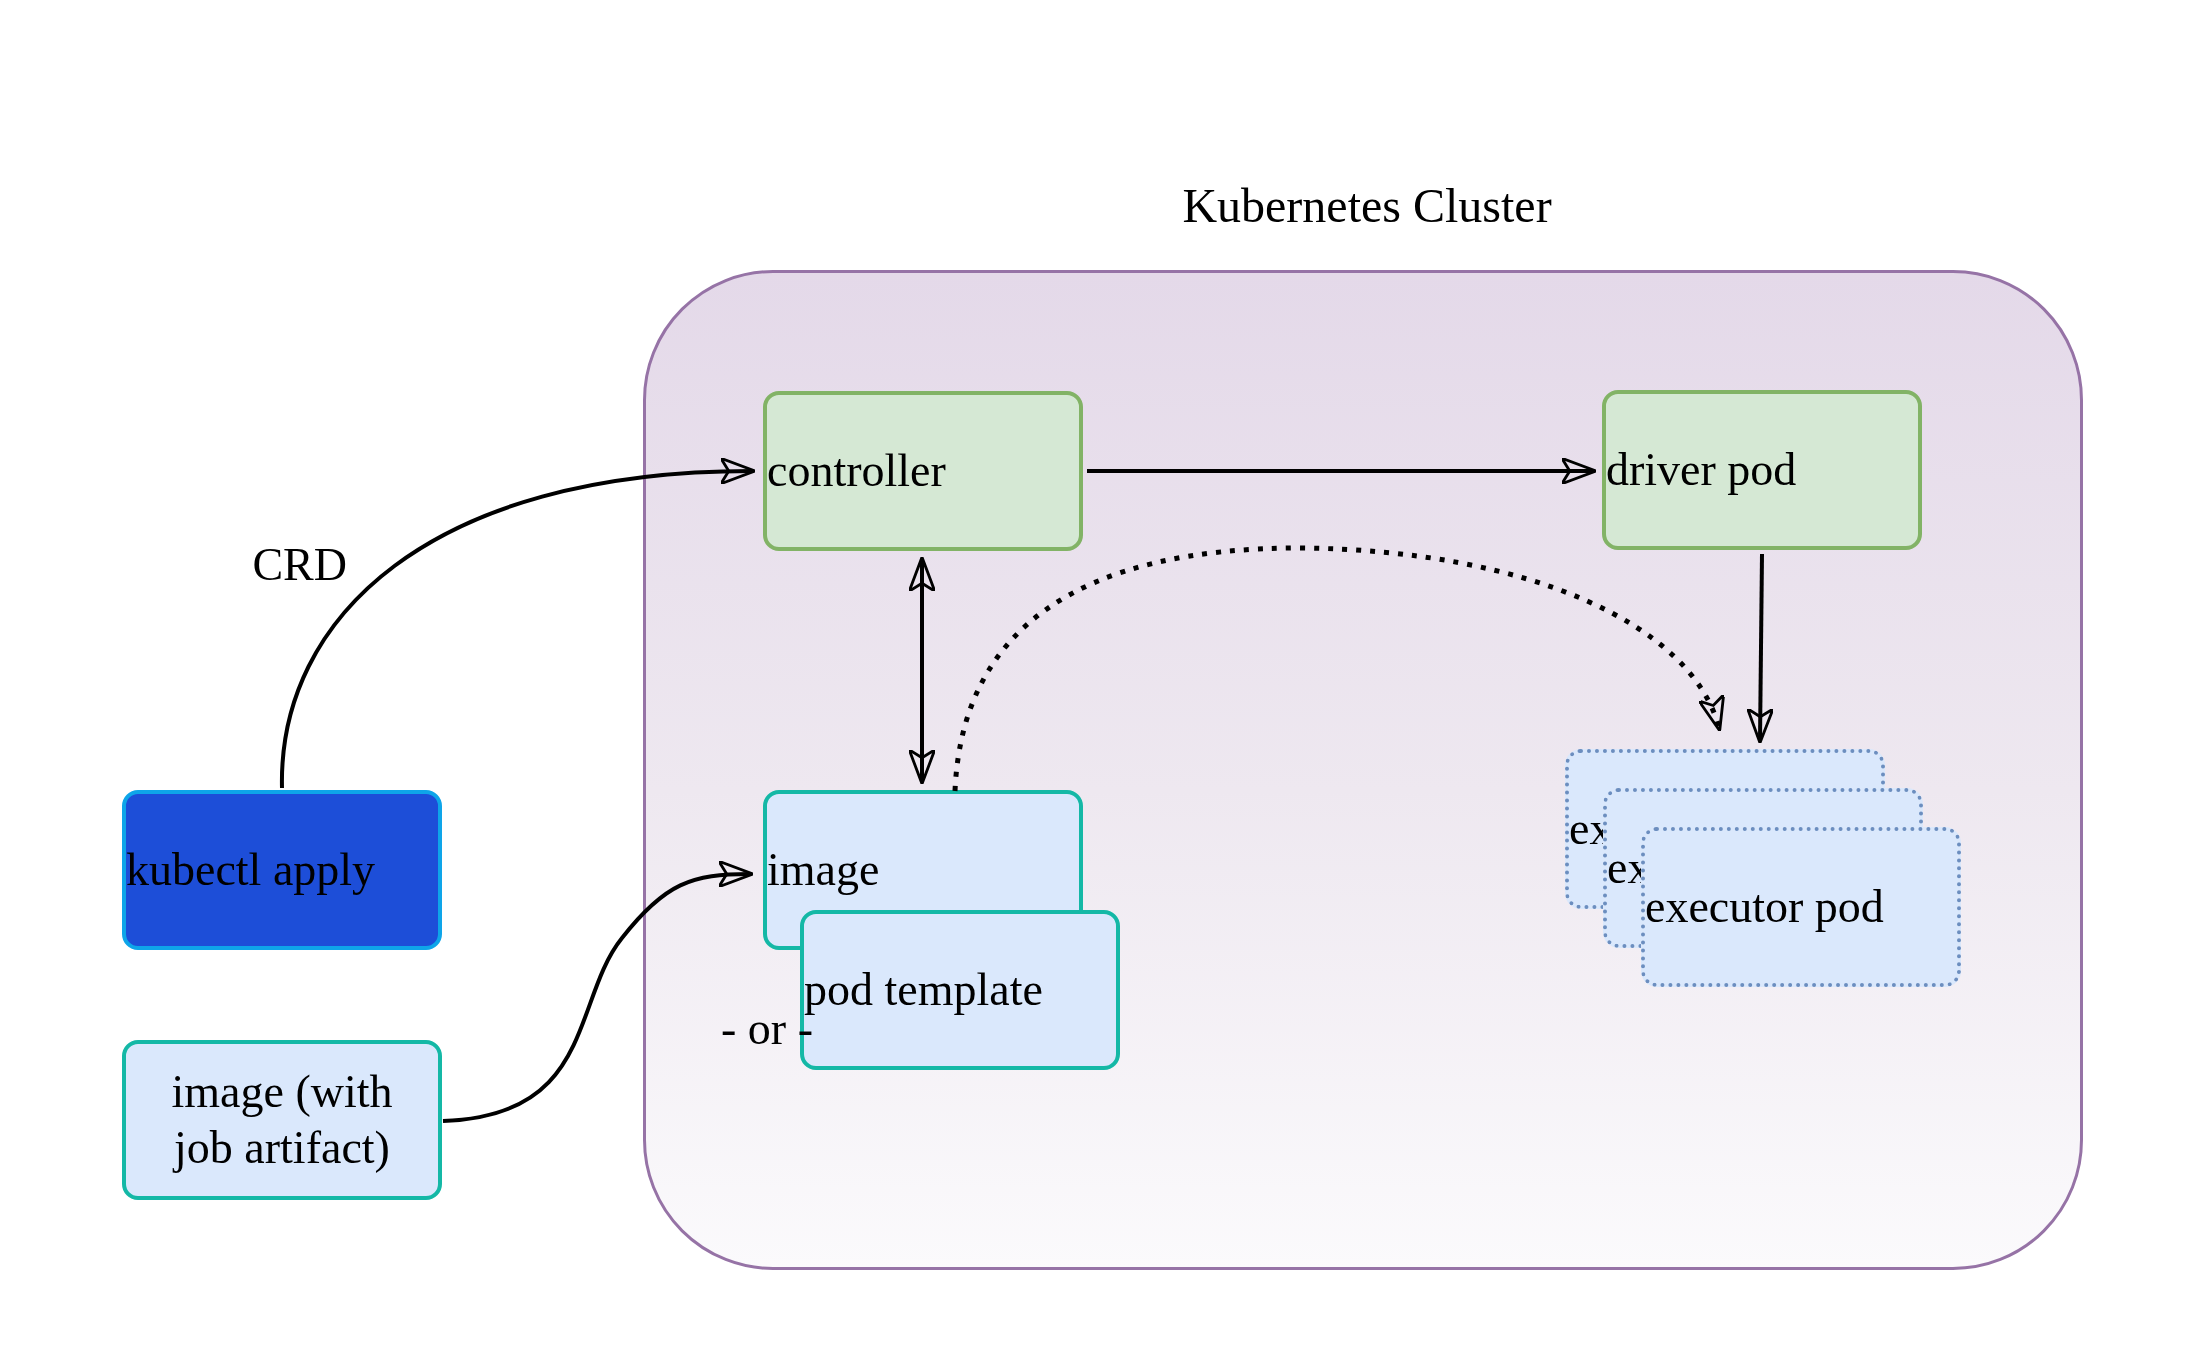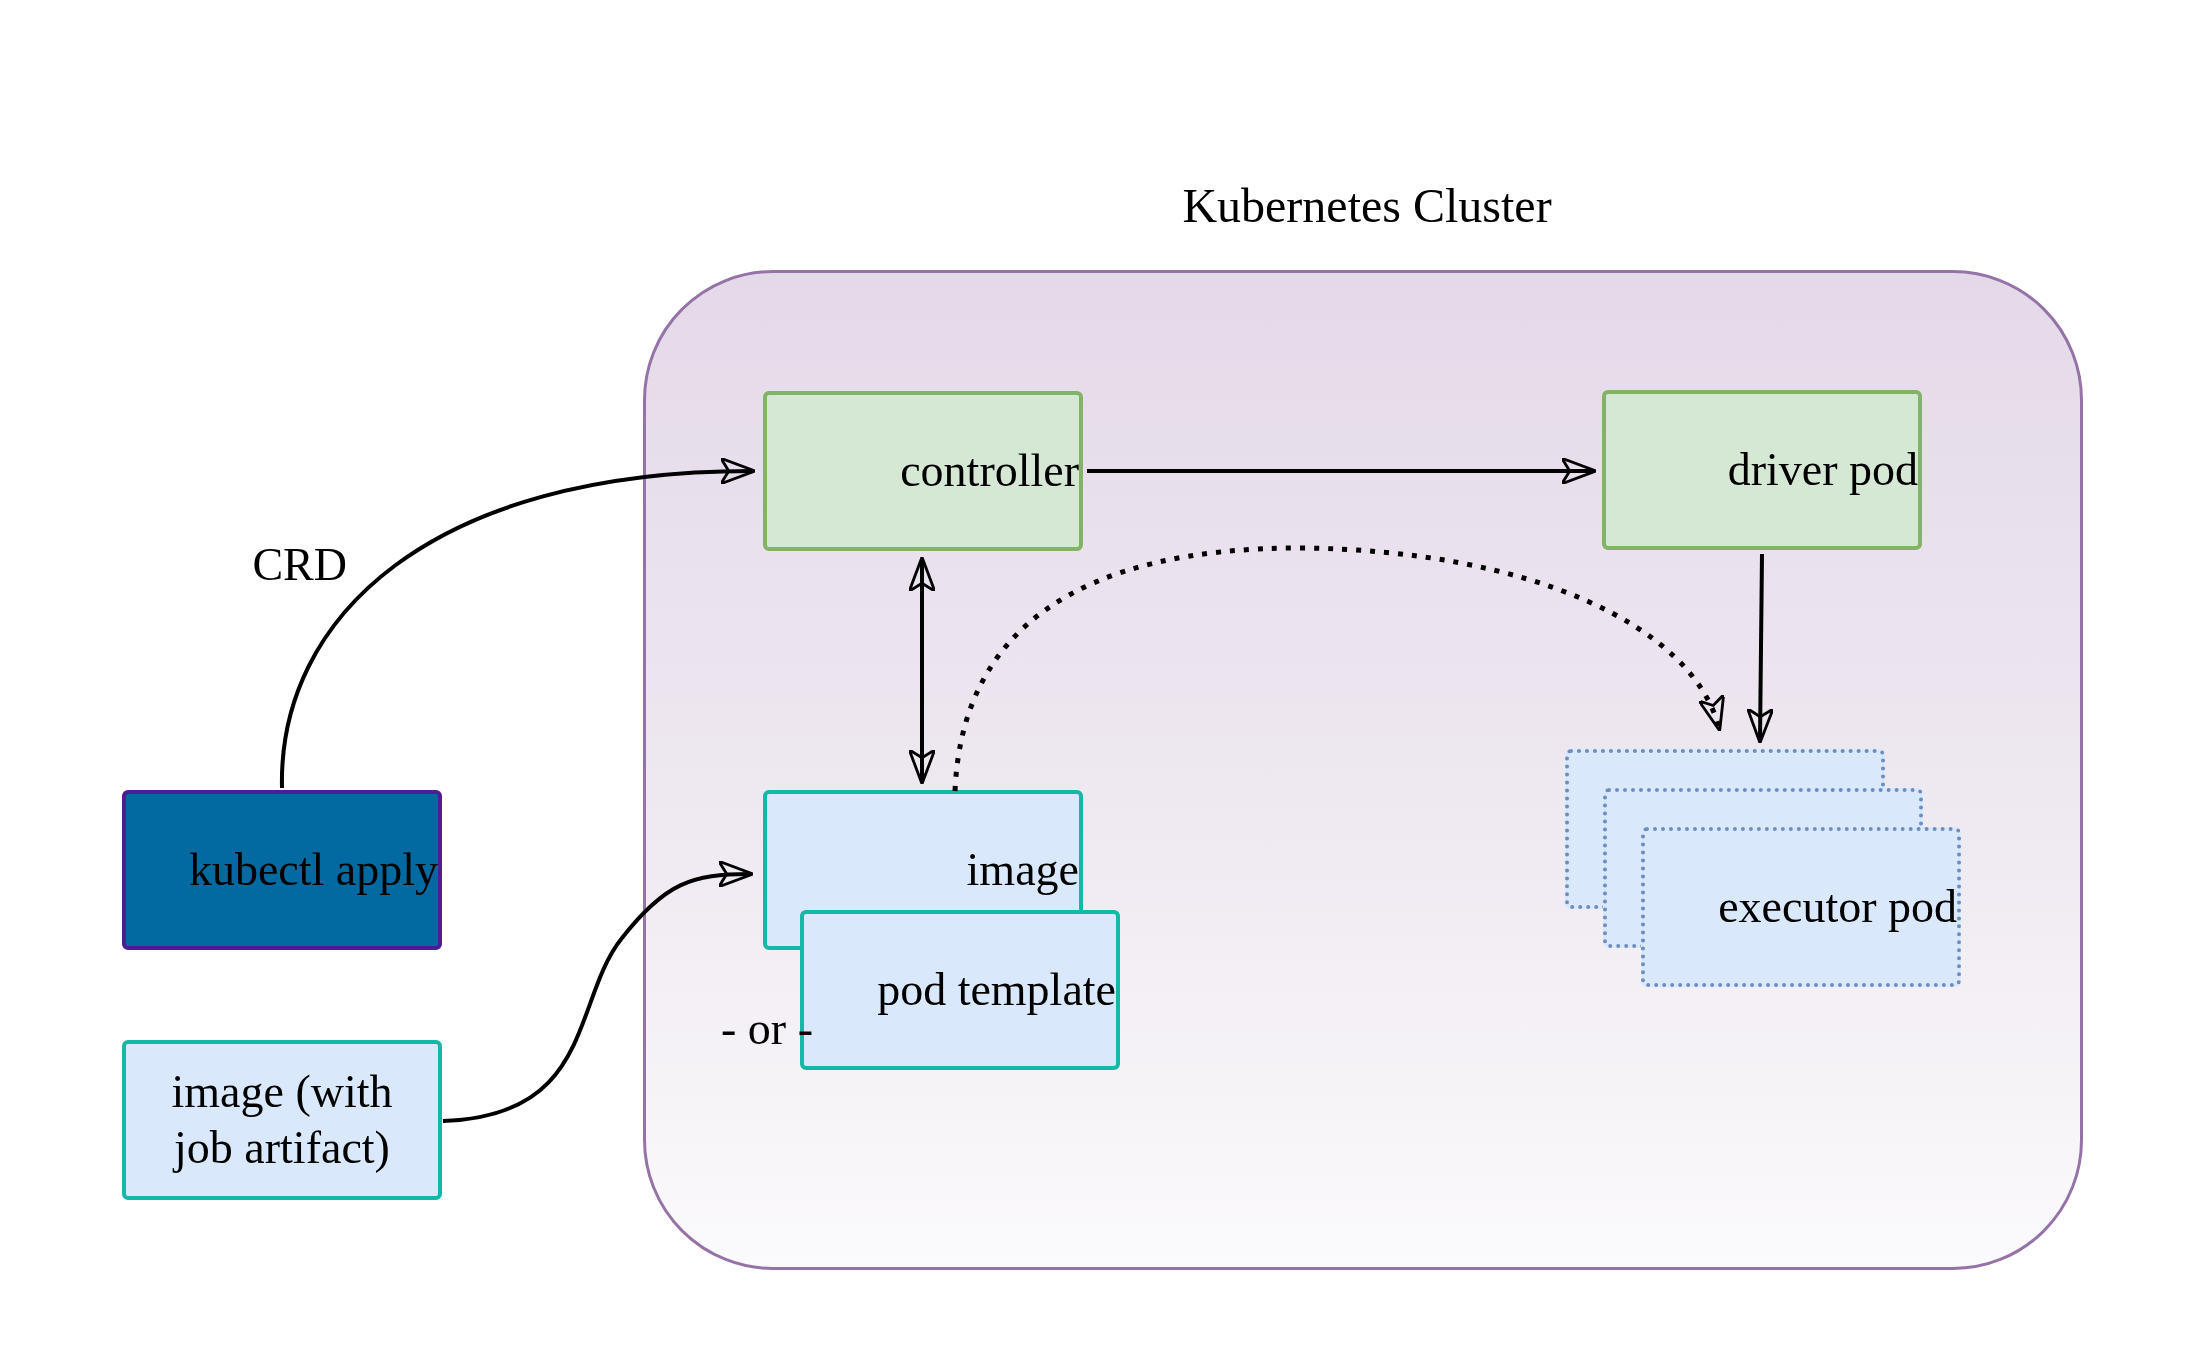--- a/index.html
+++ b/index.html
@@ -8,31 +8,31 @@
     width: 2204px;
     height: 1364px;
     background: #ffffff;
     font-family: Liberation Serif, serif;
     overflow: hidden;
     margin-top: 28px;
   }
   .node {
     position: absolute;
     box-sizing: border-box;
-    border-radius: 6px;
+    border-radius: 16px;
     display: flex;
     align-items: center;
-    justify-content: flex-end;
+    justify-content: flex-start;
     text-align: center;
     font-size: 46px;
     color: #000000;
     line-height: 1.22;
   }
   .green  { background: #d5e8d4; border: 4px solid #82b366; }
-  .red    { background: #0369a1; border: 4px solid #4c1d95; }
+  .red    { background: #1d4ed8; border: 4px solid #0ea5e9; }
   .blue   { background: #dae8fc; border: 4px solid #14b8a6; }
   .blue-dotted { background: #dae8fc; border: 4px dotted #6c8ebf; }
 
   #cluster {
     position: absolute;
     left: 643px; top: 242px;
     width: 1440px; height: 1000px;
     box-sizing: border-box;
     border: 3px solid #9673a6;
     border-radius: 130px;

